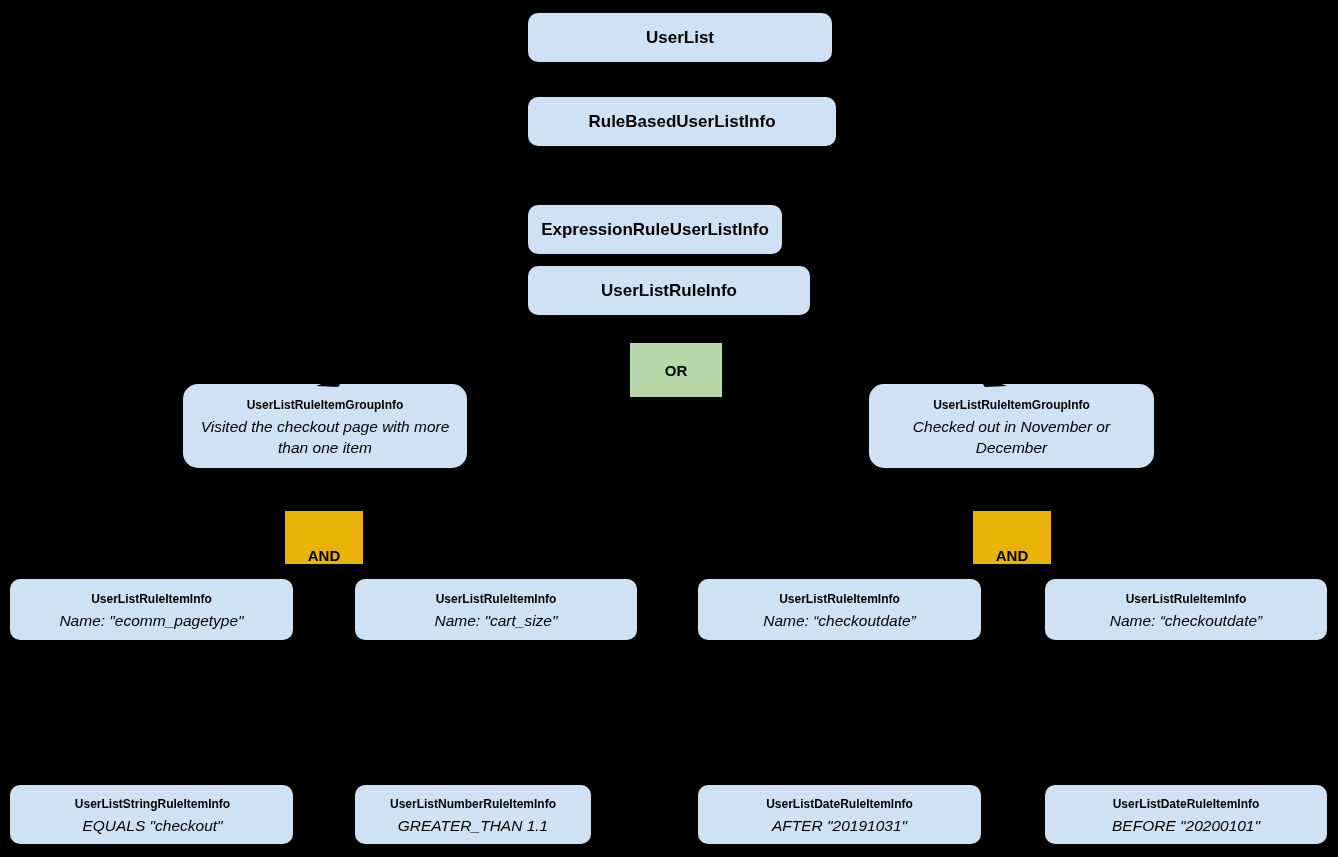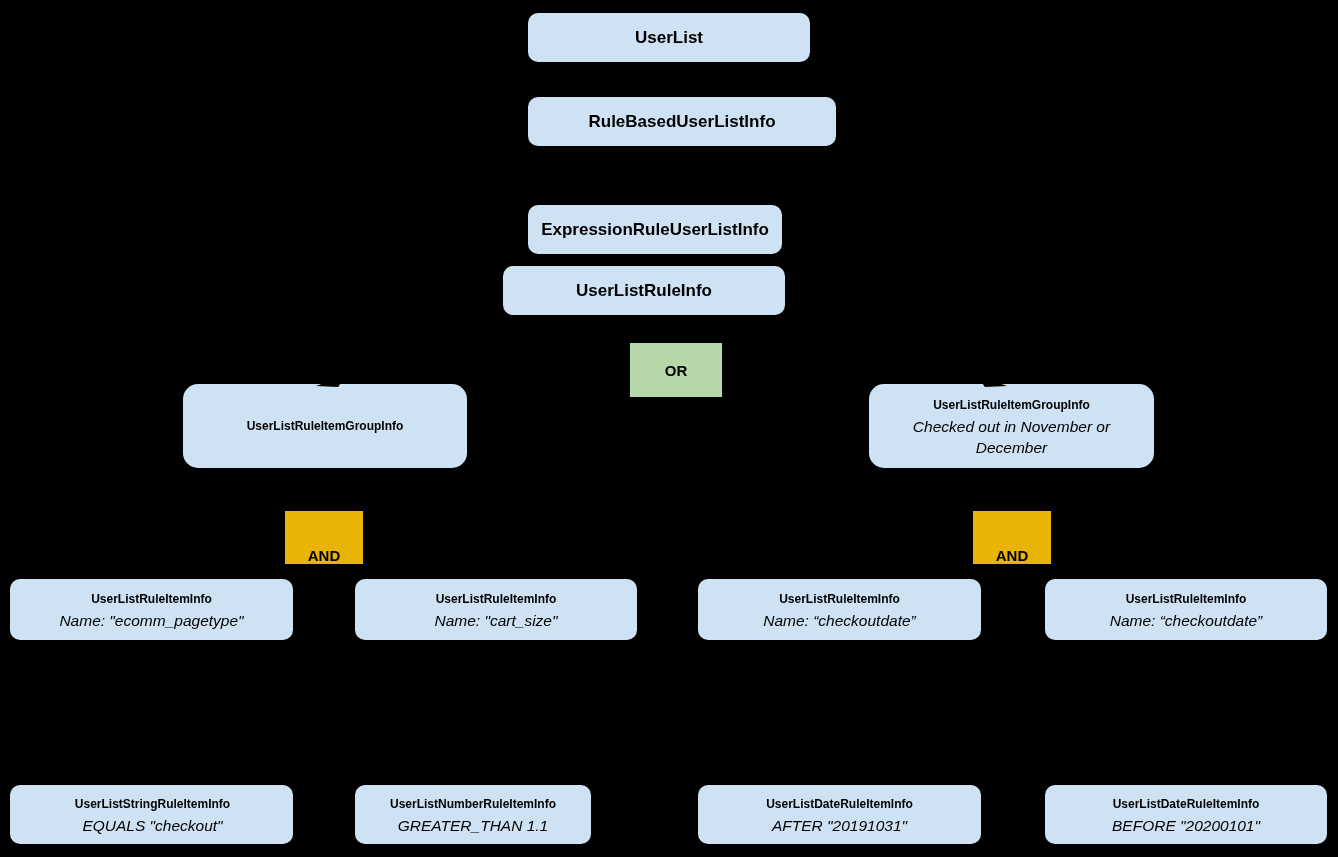--- a/index.html
+++ b/index.html
@@ -34,24 +34,24 @@
     display: flex;
     align-items: center;
     justify-content: center;
     font-weight: bold;
     font-size: 15px;
   }
   .op-or  { background: #b6d7a8; }
   .op-and { background: #eab308; align-items: flex-end; }
 
   
-  .n-userlist        { left: 528px; top: 13px;  width: 282px; height: 49px; }
+  .n-userlist        { left: 528px; top: 13px;  width: 304px; height: 49px; }
   .n-rulebased       { left: 528px; top: 97px;  width: 308px; height: 49px; }
   .n-expressionrule  { left: 528px; top: 181px; width: 254px; height: 49px; margin-top: 24px; }
-  .n-userlistrule    { left: 503px; top: 266px; width: 282px; height: 49px; justify-content: center; }
+  .n-userlistrule    { left: 528px; top: 266px; width: 282px; height: 49px; justify-content: center; }
   .n-or              { left: 630px; top: 343px; width: 92px;  height: 54px; }
   .n-group-left      { left: 183px; top: 384px; width: 284px; height: 84px; }
   .n-group-right     { left: 869px; top: 384px; width: 285px; height: 84px; }
   .n-and-left        { left: 285px; top: 511px; width: 78px;  height: 53px; }
   .n-and-right       { left: 973px; top: 511px; width: 78px;  height: 53px; }
   .n-item1           { left: 10px;   top: 579px; width: 283px; height: 61px; }
   .n-item2           { left: 355px;  top: 579px; width: 282px; height: 61px; }
   .n-item3           { left: 698px;  top: 579px; width: 283px; height: 61px; }
   .n-item4           { left: 1045px; top: 579px; width: 282px; height: 61px; }
   .n-leaf1           { left: 10px;   top: 785px; width: 283px; height: 59px; padding-left: 12px; }
@@ -87,20 +87,21 @@
   <div class="node toprow n-userlistrule">
     <span class="title">UserListRuleInfo</span>
   </div>
 
   <div class="op op-or n-or">
     <span>OR</span>
   </div>
 
   <div class="node group n-group-left">
     <span class="title">UserListRuleItemGroupInfo</span>
+    <span class="subtitle">Visited the checkout page with more than one item</span>
   </div>
   <div class="node group n-group-right">
     <span class="title">UserListRuleItemGroupInfo</span>
     <span class="subtitle">Checked out in November or December</span>
   </div>
 
   <div class="arrowhead ah-left"></div>
   <div class="arrowhead ah-right"></div>
 
   <div class="op op-and n-and-left">

